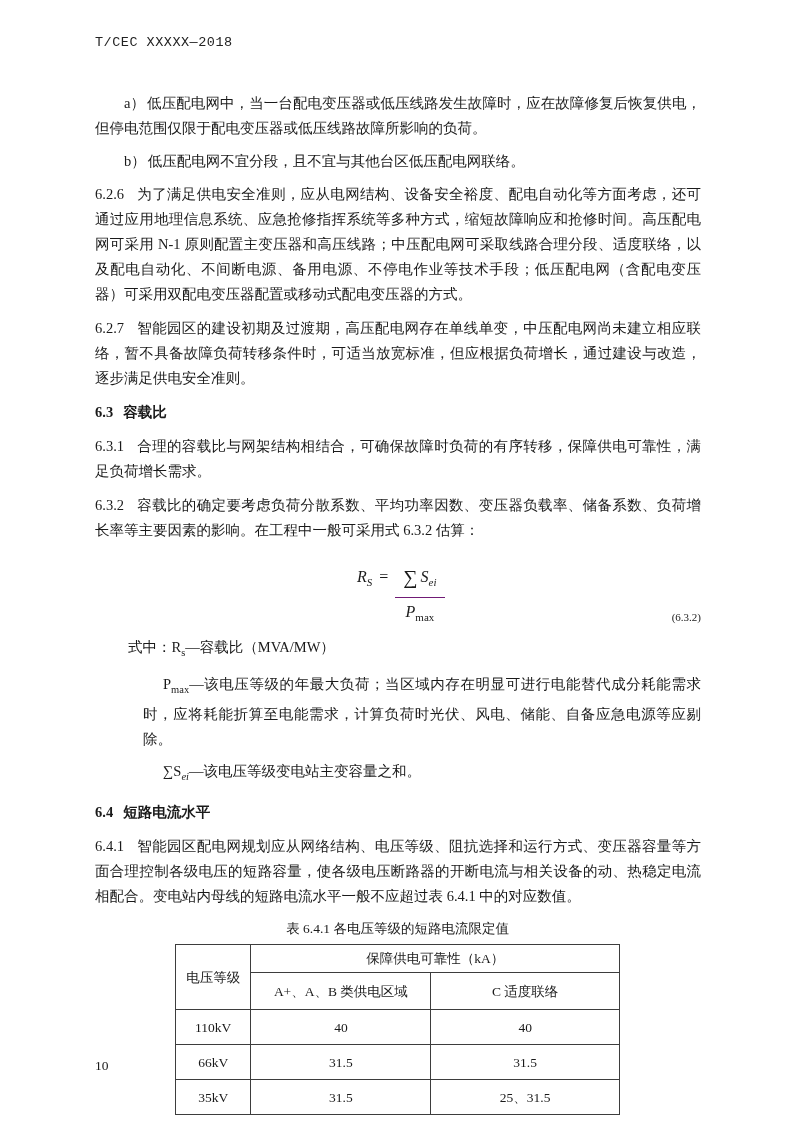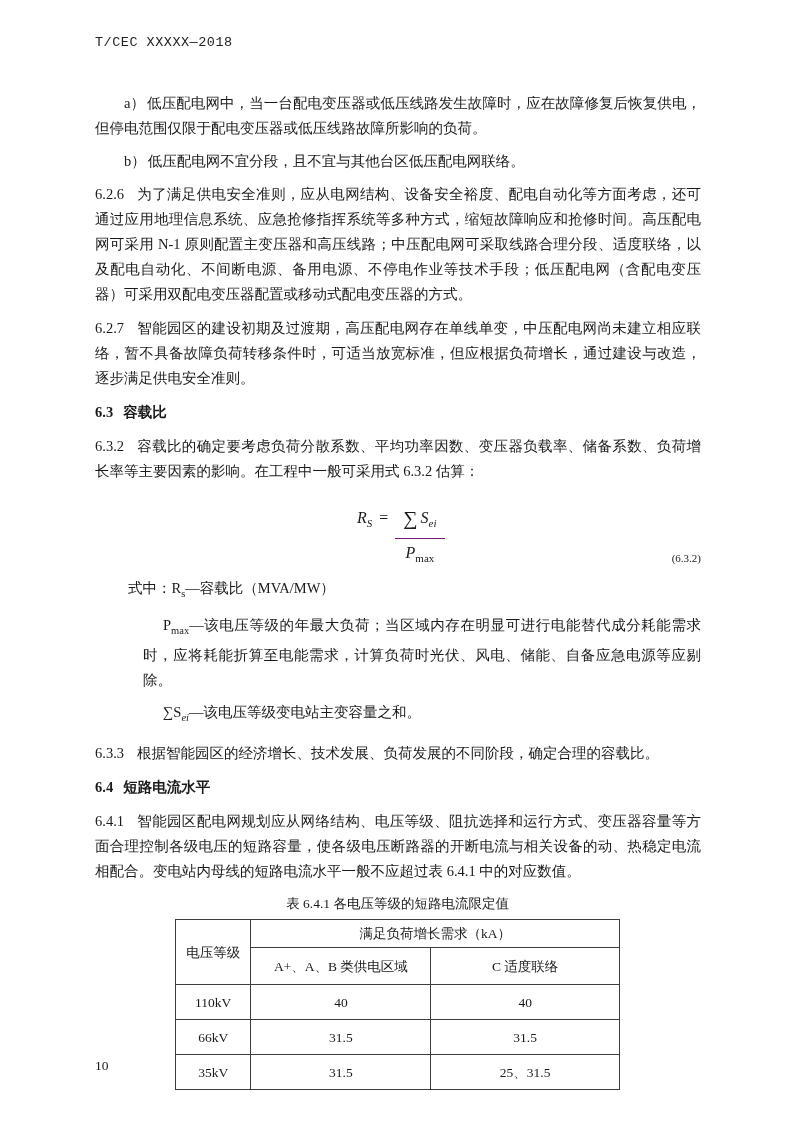--- a/index.html
+++ b/index.html
@@ -99,20 +99,21 @@
   <p class="litem"><span class="li-label">a）</span><span>低压配电网中，当一台配电变压器或低压线路发生故障时，应在故障修复后恢复供电，但停电范围仅限于配电变压器或低压线路故障所影响的负荷。</span></p>
 
   <p class="litem"><span class="li-label">b）</span><span>低压配电网不宜分段，且不宜与其他台区低压配电网联络。</span></p>
 
   <p class="clause"><span class="clause-num">6.2.6</span><span>为了满足供电安全准则，应从电网结构、设备安全裕度、配电自动化等方面考虑，还可通过应用地理信息系统、应急抢修指挥系统等多种方式，缩短故障响应和抢修时间。高压配电网可采用 N-1 原则配置主变压器和高压线路；中压配电网可采取线路合理分段、适度联络，以及配电自动化、不间断电源、备用电源、不停电作业等技术手段；低压配电网（含配电变压器）可采用双配电变压器配置或移动式配电变压器的方式。</span></p>
 
   <p class="clause"><span class="clause-num">6.2.7</span><span>智能园区的建设初期及过渡期，高压配电网存在单线单变，中压配电网尚未建立相应联络，暂不具备故障负荷转移条件时，可适当放宽标准，但应根据负荷增长，通过建设与改造，逐步满足供电安全准则。</span></p>
 
   <p class="sec-heading"><span class="clause-num">6.3</span><span>容载比</span></p>
 
+  <p class="clause"><span class="clause-num">6.3.1</span><span>合理的容载比与网架结构相结合，可确保故障时负荷的有序转移，保障供电可靠性，满足负荷增长需求。</span></p>
 
   <p class="clause" style="margin-bottom:21px;"><span class="clause-num">6.3.2</span><span>容载比的确定要考虑负荷分散系数、平均功率因数、变压器负载率、储备系数、负荷增长率等主要因素的影响。在工程中一般可采用式 6.3.2 估算：</span></p>
 
   <div class="formula-row">
     <div class="formula">
       <span class="f-var"><span>R</span><sub>S</sub></span>
       <span class="f-eq">=</span>
       <span class="frac">
         <span class="num"><span class="sigma">∑</span><span class="f-var"><span>S</span><sub>ei</sub></span></span>
         <span class="den"><span class="f-var"><span>P</span><sub class="roman">max</sub></span></span>
@@ -120,38 +121,37 @@
     </div>
     <div class="eq-number">(6.3.2)</div>
   </div>
 
   <p class="where-intro"><span>式中：</span><span class="sym"><span>R</span><sub>s</sub></span><span>—容载比（MVA/MW）</span></p>
 
   <p class="where-p"><span class="sym"><span>P</span><sub>max</sub></span><span>—该电压等级的年最大负荷；当区域内存在明显可进行电能替代成分耗能需求时，应将耗能折算至电能需求，计算负荷时光伏、风电、储能、自备应急电源等应剔除。</span></p>
 
   <p class="where-single"><span class="sym"><span>∑</span><span>S</span><sub class="it">ei</sub></span><span>—该电压等级变电站主变容量之和。</span></p>
 
-  <p class="clause"><span class="clause-num">6.3.3</span><span>根据智能园区的经济增长、技术发展、负荷发展的不同阶段，确定合理的容载比。</span></p>
 
   <p class="sec-heading"><span class="clause-num">6.4</span><span>短路电流水平</span></p>
 
   <p class="clause"><span class="clause-num">6.4.1</span><span>智能园区配电网规划应从网络结构、电压等级、阻抗选择和运行方式、变压器容量等方面合理控制各级电压的短路容量，使各级电压断路器的开断电流与相关设备的动、热稳定电流相配合。变电站内母线的短路电流水平一般不应超过表 6.4.1 中的对应数值。</span></p>
 
   <div class="table-wrap">
     <div class="tbl-caption">表 6.4.1  各电压等级的短路电流限定值</div>
     <table class="limits">
       <colgroup>
         <col style="width:17%">
         <col style="width:40.5%">
         <col style="width:42.5%">
       </colgroup>
       <tbody>
           <tr class="rh1">
         <th rowspan="2">电压等级</th>
-        <th colspan="2">满足负荷增长需求（kA）</th>
+        <th colspan="2">保障供电可靠性（kA）</th>
       </tr>
       <tr class="rh2">
         <th>A+、A、B 类供电区域</th>
         <th>C 适度联络</th>
       </tr>
       <tr class="rdata">
         <td>110kV</td>
         <td>40</td>
         <td>40</td>
       </tr>

